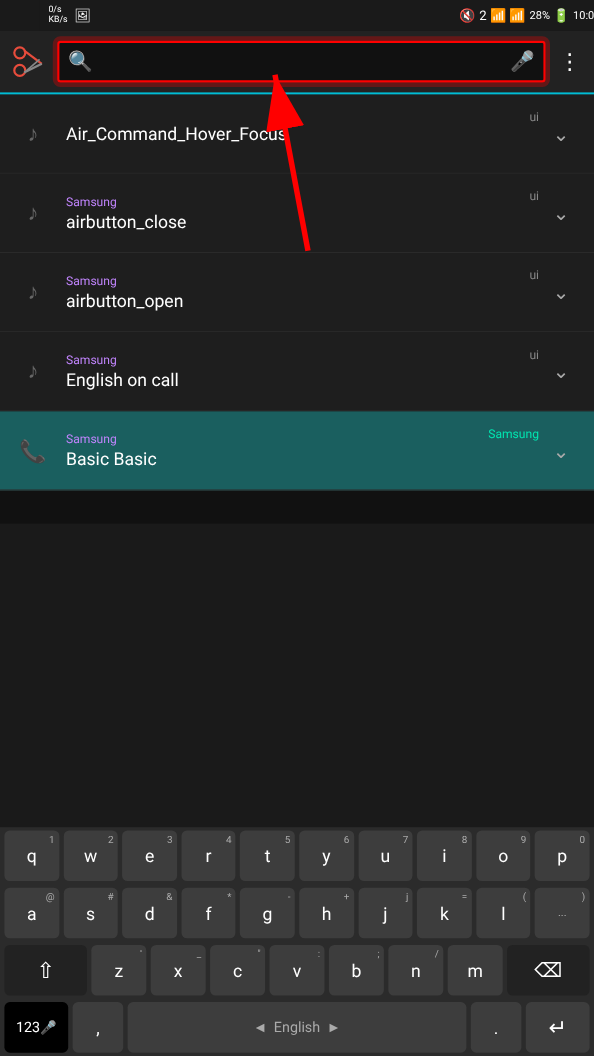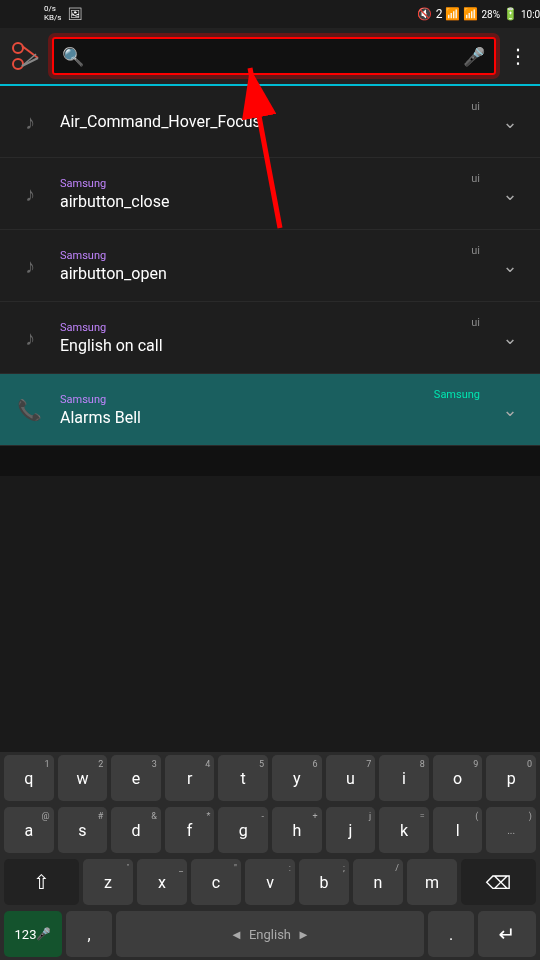--- a/index.html
+++ b/index.html
@@ -139,21 +139,21 @@
     }
     .item-name {
       font-size: 16px;
       color: #fff;
       font-weight: 400;
     }
     .item-badge {
       font-size: 11px;
       color: #888;
       position: absolute;
-      right: 60px;
+      right: 50px;
       top: 14px;
     }
     .item-badge.green {
       color: #00e5b0;
     }
     .expand-btn {
       width: 36px;
       height: 36px;
       display: flex;
       align-items: center;
@@ -221,21 +221,21 @@
     }
     .key.wide {
       flex: 1.5;
     }
     .bottom-bar {
       display: flex;
       padding: 3px 4px;
       gap: 4px;
     }
     .key-123 {
-      background: #14532d;
+      background: #000000;
       border-radius: 5px;
       color: #fff;
       font-size: 13px;
       display: flex;
       align-items: center;
       justify-content: center;
       height: 46px;
       width: 58px;
       cursor: pointer;
     }
@@ -376,21 +376,21 @@
     <span class="item-badge">ui</span>
     <div class="expand-btn">⌄</div>
   </div>
 
   <div class="list-item selected">
     <div class="item-icon">
       <span class="phone-icon">📞</span>
     </div>
     <div class="item-info">
       <span class="item-source">Samsung</span>
-      <span class="item-name">Alarms Bell</span>
+      <span class="item-name">Basic Basic</span>
     </div>
     <span class="item-badge green">Samsung</span>
     <div class="expand-btn">⌄</div>
   </div>
 
 </div>
 
 <div class="gap"></div>
 
 <div class="keyboard">

